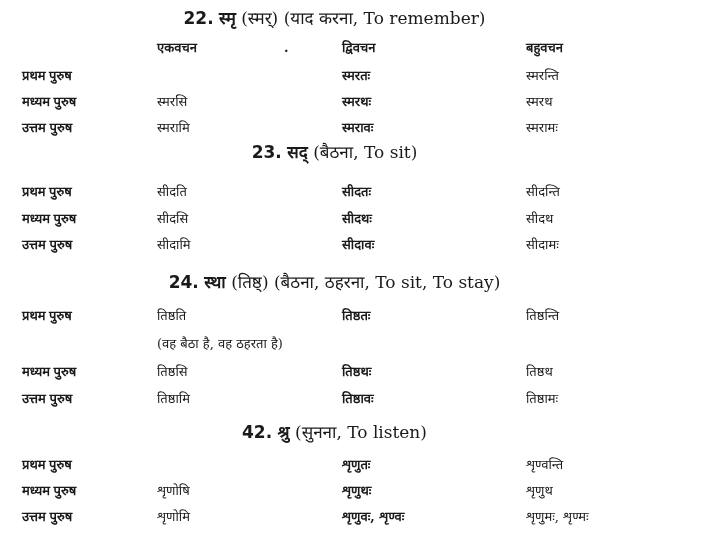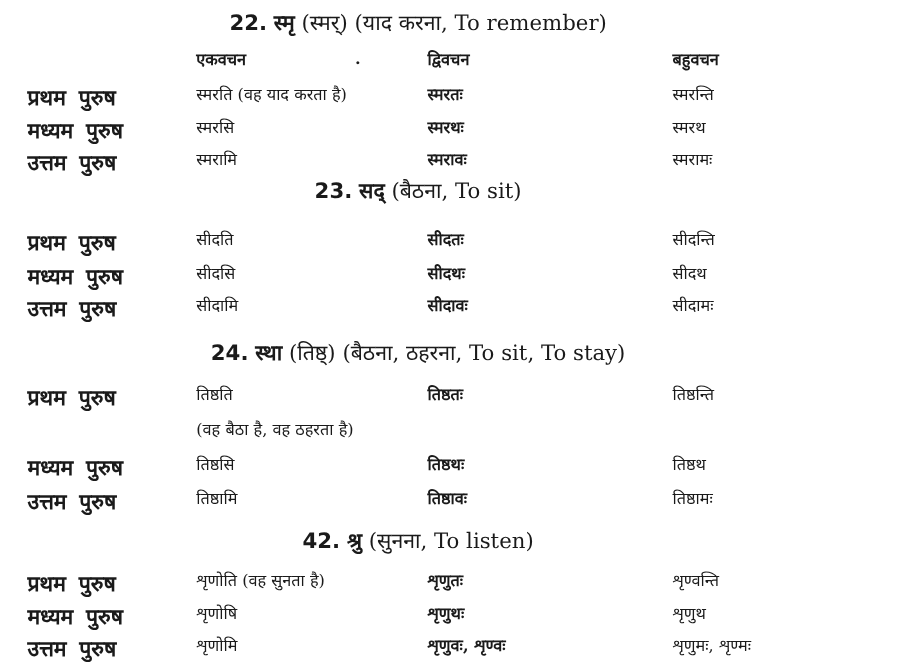--- a/index.html
+++ b/index.html
@@ -38,26 +38,26 @@
       font-size: 13px;
       white-space: nowrap;
     }
     .cell {
       position: absolute;
       top: 0;
     }
     .label {
       left: 22px;
       font-weight: bold;
-      font-family: Liberation Mono, monospace;
-      font-size: 17px;
+      font-family: Liberation Sans, sans-serif;
+      font-size: 13px;
     }
     .c1 { left: 157px; }
     .c2 { left: 342px; font-weight: bold; }
-    .c3 { left: 538px; }
+    .c3 { left: 526px; }
     .hdr {
       font-weight: bold;
       font-family: "DejaVu Sans", sans-serif;
     }
     .dot {
       position: absolute;
       left: 284px;
       top: 2px;
       font-weight: bold;
     }
@@ -73,21 +73,20 @@
 
 <div class="row" style="top:38px;">
   <span class="cell c1 hdr">एकवचन</span>
   <span class="dot">.</span>
   <span class="cell c2 hdr">द्विवचन</span>
   <span class="cell c3 hdr">बहुवचन</span>
 </div>
 
 <div class="row" style="top:66px;">
   <span class="cell label">प्रथम पुरुष</span>
-  <span class="cell c1">स्मरति (वह याद करता है)</span>
   <span class="cell c2">स्मरतः</span>
   <span class="cell c3">स्मरन्ति</span>
 </div>
 <div class="row" style="top:92px;">
   <span class="cell label">मध्यम पुरुष</span>
   <span class="cell c1">स्मरसि</span>
   <span class="cell c2">स्मरथः</span>
   <span class="cell c3">स्मरथ</span>
 </div>
 <div class="row" style="top:118px;">
@@ -151,21 +150,20 @@
 </div>
 
 <div class="title" style="top:420px;">
   <span class="num">42.</span>
   <span class="root">श्रु</span>
   <span class="rest">(सुनना, To listen)</span>
 </div>
 
 <div class="row" style="top:455px;">
   <span class="cell label">प्रथम पुरुष</span>
-  <span class="cell c1">शृणोति (वह सुनता है)</span>
   <span class="cell c2">शृणुतः</span>
   <span class="cell c3">शृण्वन्ति</span>
 </div>
 <div class="row" style="top:481px;">
   <span class="cell label">मध्यम पुरुष</span>
   <span class="cell c1">शृणोषि</span>
   <span class="cell c2">शृणुथः</span>
   <span class="cell c3">शृणुथ</span>
 </div>
 <div class="row" style="top:507px;">

